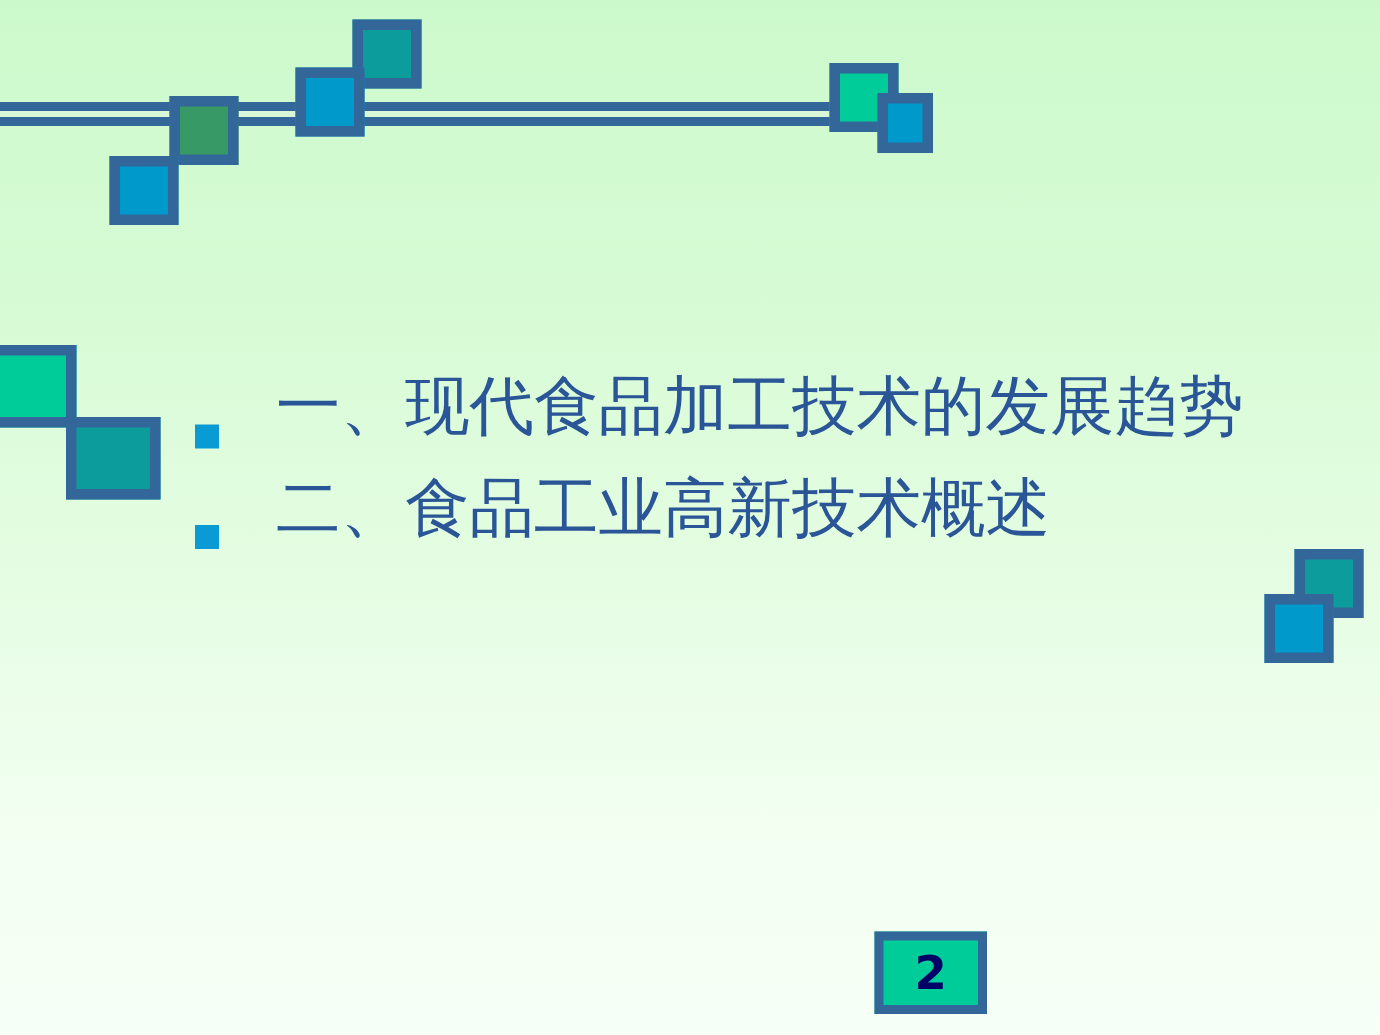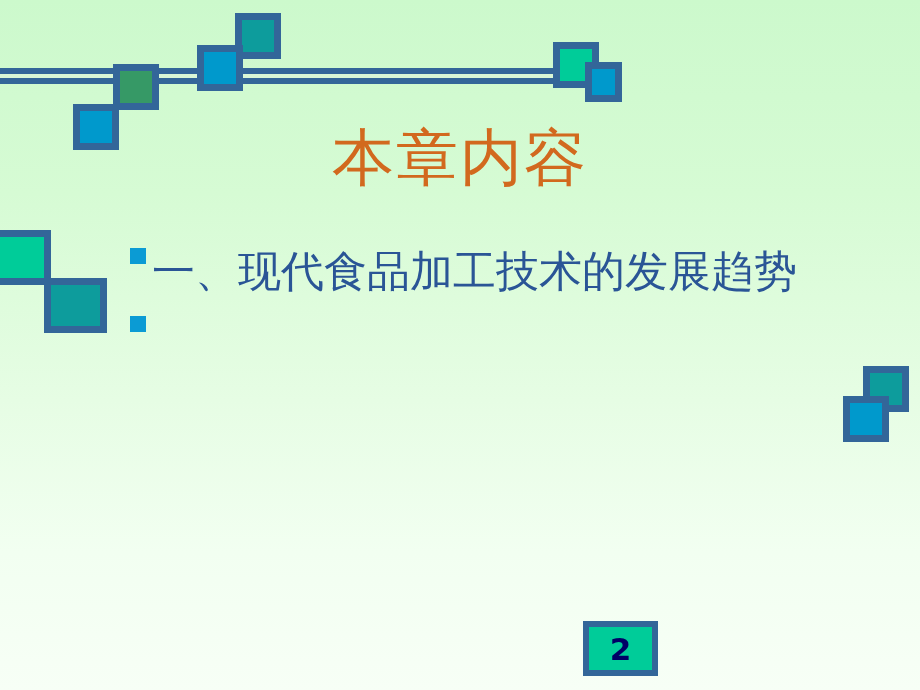--- a/index.html
+++ b/index.html
@@ -71,23 +71,24 @@
 
   
   .bullets {
     position: absolute;
     left: 130px;
     top: 246px;
     width: 760px;
   }
   .bullet-row {
     display: flex;
-    align-items: flex-start;
+    align-items: flex-end;
     margin-bottom: 17px;
     white-space: nowrap;
+    gap: 32px;
   }
   .bullet-marker {
     width: 16px;
     height: 16px;
     background: #0B9BD4;
     flex: 0 0 auto;
     margin-right: 6px;
     position: relative;
     top: 2px;
   }
@@ -134,31 +135,31 @@
 
   <div class="sq sq-mint  sq-e"></div>
   <div class="sq sq-blue  sq-f"></div>
 
   <div class="sq sq-mint  sq-g"></div>
   <div class="sq sq-teal  sq-h"></div>
 
   <div class="sq sq-teal  sq-i"></div>
   <div class="sq sq-blue  sq-j"></div>
 
-  <div class="title">本章内容</div>
 
   <div class="bullets">
 
     <div class="bullet-row">
       <span class="bullet-marker"></span>
       <span class="bullet-text">一、现代食品加工技术的发展趋势</span>
     </div>
 
     <div class="bullet-row">
       <span class="bullet-marker"></span>
+      <span class="bullet-text">二、食品工业高新技术概述</span>
     </div>
 
 
   </div>
 
   <div class="page-num">2</div>
 
 </div>
 
 </body></html>

